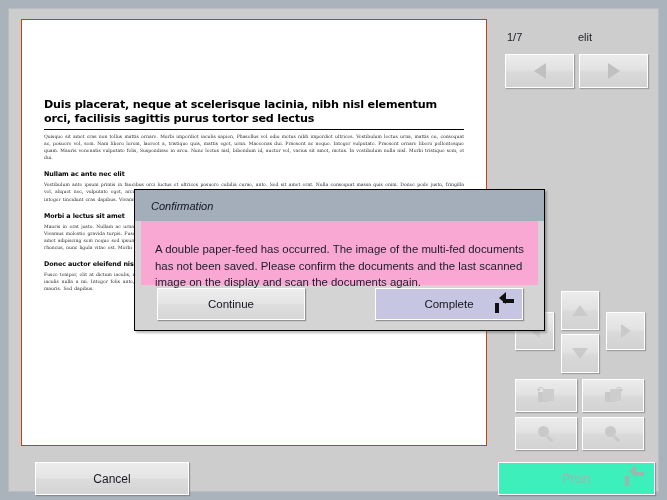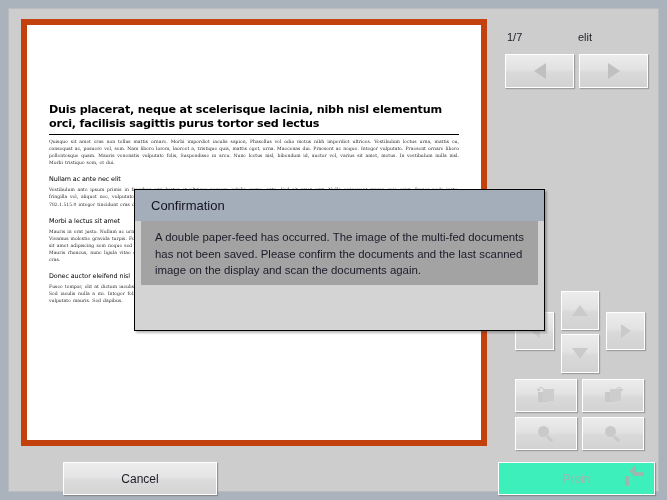--- a/index.html
+++ b/index.html
@@ -35,21 +35,21 @@
   }
 
   
   .preview-wrap {
     position: absolute;
     left: 12px;
     top: 10px;
     width: 466px;
     height: 427px;
     background: #ffffff;
-    border: 6px solid #c2410c;
+    border: 1px solid #c2410c;
     box-sizing: border-box;
     overflow: hidden;
   }
   .doc-page {
     position: absolute;
     left: 0; top: 0;
     width: 100%;
     height: 100%;
     background: #ffffff;
     padding: 78px 22px 10px 22px;
@@ -70,21 +70,21 @@
     font-family: "DejaVu Serif", serif;
     font-size: 4.55px;
     line-height: 7.1px;
     color: #2a2a2a;
     text-align: justify;
     margin: 0 0 9px 0;
     word-spacing: 0.6px;
   }
   .doc-h2 {
     font-family: "DejaVu Sans", sans-serif;
-    font-weight: normal;
+    font-weight: bold;
     font-size: 6.4px;
     color: #000;
     margin: 0 0 3px 0;
     letter-spacing: -0.1px;
   }
 
   
   .side-col {
     position: absolute;
     left: 488px;
@@ -181,21 +181,21 @@
   
   .cancel-btn {
     position: absolute;
     left: 26px; top: 453px;
     width: 154px; height: 33px;
     background: linear-gradient(180deg,#ededed 0%,#e4e4e4 48%,#dcdcdc 52%,#d4d4d4 100%);
     border: 1px solid #ffffff;
     box-shadow: 1px 1px 1px rgba(110,110,110,0.6);
     box-sizing: border-box;
     display: flex; align-items: center; justify-content: center;
-    font-size: 12px; color: #1c1c26; margin-left: 28px;
+    font-size: 12px; color: #1c1c26;
   }
   .send-btn {
     position: absolute;
     left: 489px; top: 453px;
     width: 157px; height: 33px;
     background: #3cefbb;
     border: 1px solid #ffffff;
     box-shadow: 1px 1px 1px rgba(110,110,110,0.6);
     box-sizing: border-box;
     display: flex; align-items: center; justify-content: center;
@@ -239,29 +239,30 @@
   }
   .dlg-titlebar {
     height: 31px;
     background: #a3aeba;
     display: flex;
     align-items: center;
     padding-left: 16px;
     box-sizing: border-box;
   }
   .dlg-title {
-    font-size: 13px;
+    font-size: 11px;
     color: #141420;
+    font-style: italic;
   }
   .dlg-body {
     margin: 0 6px;
     height: 64px;
-    background: #a3a3a3;
-    box-sizing: border-box;
-    padding: 8px 14px 0 14px;
+    background: #f9a8d4;
+    box-sizing: border-box;
+    padding: 20px 14px 0 14px;
   }
   .dlg-msg {
     font-size: 11.4px;
     line-height: 16.6px;
     color: #1b1b2a;
   }
   .dlg-actions {
     position: absolute;
     left: 0; bottom: 0;
     width: 100%;
@@ -385,16 +386,29 @@
       </span>
     </div>
 
     <div class="dialog">
       <div class="dlg-titlebar">
         <span class="dlg-title">Confirmation</span>
       </div>
       <div class="dlg-body">
         <div class="dlg-msg">A double paper-feed has occurred. The image of the multi-fed documents has not been saved. Please confirm the documents and the last scanned image on the display and scan the documents again.</div>
       </div>
+      <div class="dlg-actions">
+        <div class="dlg-btn dlg-continue">
+          <span>Continue</span>
+        </div>
+        <div class="dlg-btn dlg-complete">
+          <span>Complete</span>
+          <span class="dlg-enter">
+            <span class="enter-glyph dark">
+              <span class="vbar"></span><span class="hbar"></span><span class="tipx"></span>
+            </span>
+          </span>
+        </div>
+      </div>
     </div>
 
   </div>
 </div>
 
 </body></html>

